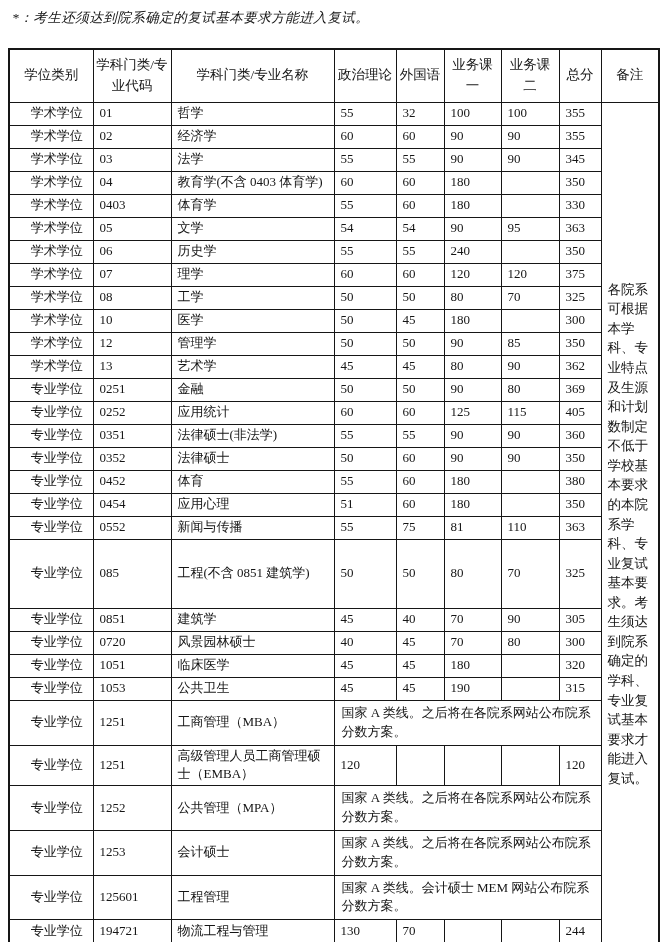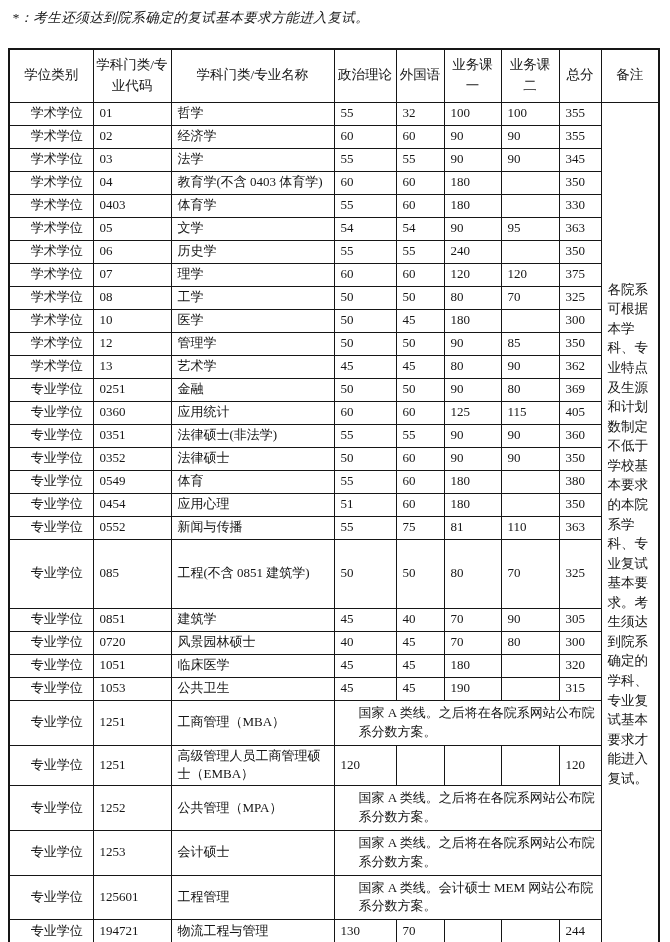--- a/index.html
+++ b/index.html
@@ -44,21 +44,21 @@
     padding: 5px 2px;
     line-height: 1.55;
     font-size: 13.5px;
     height: 40px;
   }
   .score-table tbody td {
     height: 20px;
     line-height: 1.45;
   }
   td.cell-category { text-align: center; padding-left: 14px; }
-  td.cell-merged-note { line-height: 1.8; padding: 3px 4px 3px 24px; }
+  td.cell-merged-note { line-height: 1.8; padding: 3px 4px 3px 7px; }
   td.cell-remark {
     vertical-align: middle;
     line-height: 2.0;
     font-size: 13.5px;
     padding: 4px 2px 4px 6px;
     text-align: left;
   }
   td.cell-name { padding-right: 4px; }
 </style>
 </head>
@@ -220,21 +220,21 @@
           <td class="cell-code">0251</td>
           <td class="cell-name">金融</td>
           <td class="cell-score">50</td>
           <td class="cell-score">50</td>
           <td class="cell-score">90</td>
           <td class="cell-score">80</td>
           <td class="cell-score">369</td>
         </tr>
         <tr>
           <td class="cell-category">专业学位</td>
-          <td class="cell-code">0360</td>
+          <td class="cell-code">0252</td>
           <td class="cell-name">应用统计</td>
           <td class="cell-score">60</td>
           <td class="cell-score">60</td>
           <td class="cell-score">125</td>
           <td class="cell-score">115</td>
           <td class="cell-score">405</td>
         </tr>
         <tr>
           <td class="cell-category">专业学位</td>
           <td class="cell-code">0351</td>
@@ -250,21 +250,21 @@
           <td class="cell-code">0352</td>
           <td class="cell-name">法律硕士</td>
           <td class="cell-score">50</td>
           <td class="cell-score">60</td>
           <td class="cell-score">90</td>
           <td class="cell-score">90</td>
           <td class="cell-score">350</td>
         </tr>
         <tr>
           <td class="cell-category">专业学位</td>
-          <td class="cell-code">0549</td>
+          <td class="cell-code">0452</td>
           <td class="cell-name">体育</td>
           <td class="cell-score">55</td>
           <td class="cell-score">60</td>
           <td class="cell-score">180</td>
           <td class="cell-score"></td>
           <td class="cell-score">380</td>
         </tr>
         <tr>
           <td class="cell-category">专业学位</td>
           <td class="cell-code">0454</td>

